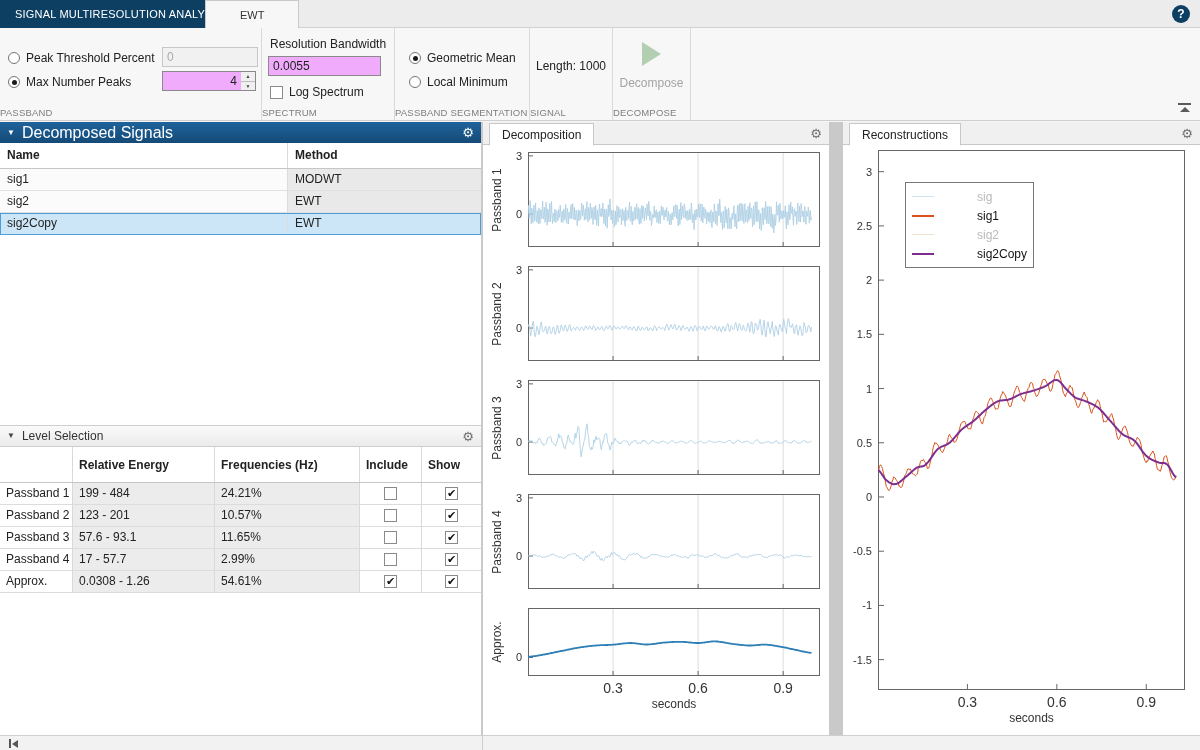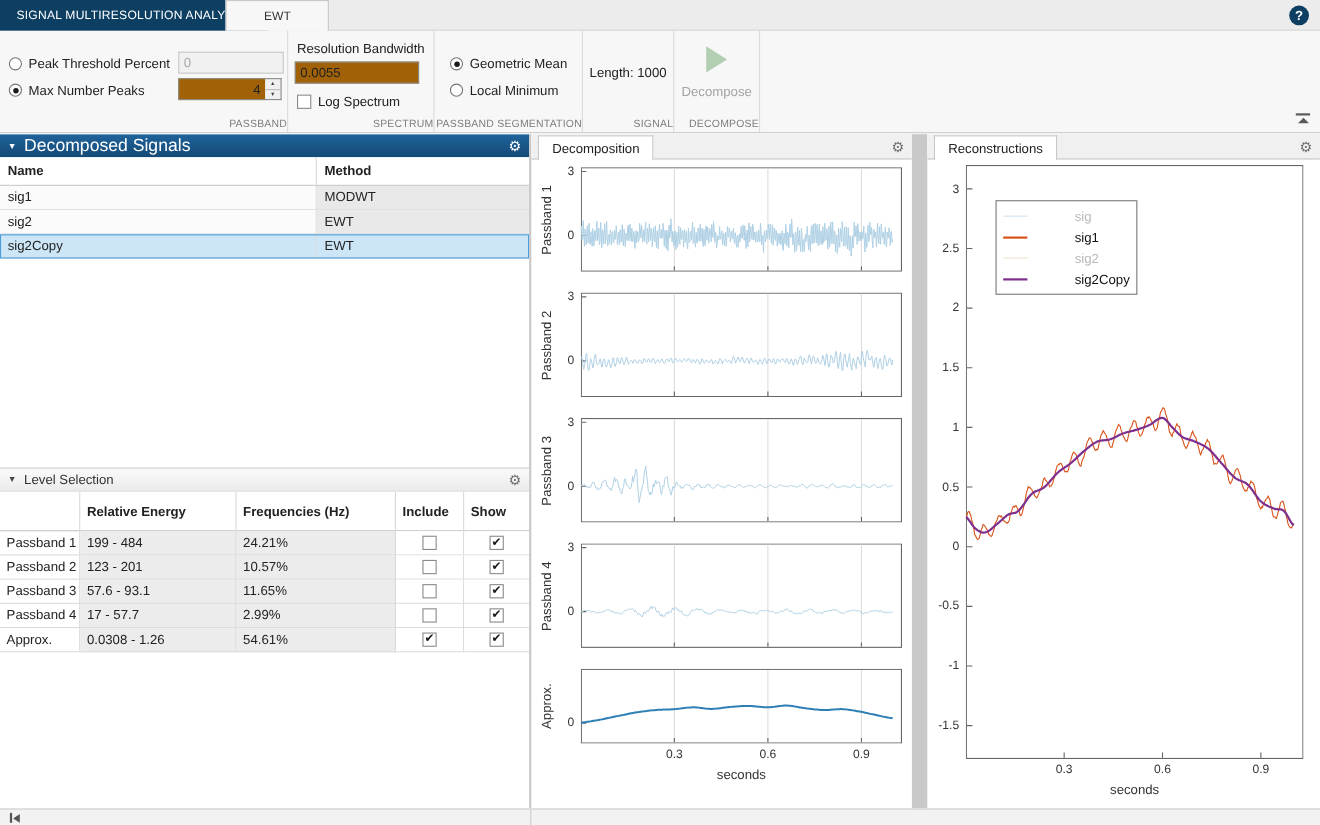--- a/index.html
+++ b/index.html
@@ -8,25 +8,25 @@
 
   
   .tabbar{position:absolute;top:0;left:0;right:0;height:28px;background:#ececec;border-bottom:1px solid #d2d2d2;}
   .app-tab{position:absolute;left:0;top:0;height:28px;background:#0d3f63;color:#fff;font-size:11px;display:flex;align-items:center;padding:0 15px;letter-spacing:.2px;}
   .doc-tab{position:absolute;left:205px;top:0;height:28px;background:#f7f7f7;border:1px solid #c9c9c9;border-bottom:none;display:flex;align-items:center;justify-content:center;font-size:11px;color:#333;padding:0 34px;}
   .help-btn{position:absolute;right:10px;top:5px;width:18px;height:18px;border-radius:50%;background:#0d3f63;color:#fff;font-weight:bold;font-size:12px;display:flex;align-items:center;justify-content:center;cursor:pointer;}
 
   
   .toolstrip{position:absolute;top:28px;left:0;right:0;height:93px;background:#f7f7f7;border-bottom:1px solid #cfcfcf;}
   .ts-sec{position:absolute;top:0;height:92px;border-right:1px solid #dadada;}
-  .ts-label{position:absolute;bottom:2px;left:0;right:0;text-align:right;font-size:9.5px;color:#7d7d7d;letter-spacing:.2px;white-space:nowrap;}
+  .ts-label{position:absolute;bottom:2px;left:0;right:0;text-align:left;font-size:9.5px;color:#7d7d7d;letter-spacing:.2px;white-space:nowrap;}
   .radio{position:absolute;display:flex;align-items:center;gap:6px;color:#222;cursor:pointer;white-space:nowrap;}
   .rb{width:12px;height:12px;border-radius:50%;border:1px solid #757575;background:#fff;position:relative;flex:0 0 auto;}
   .rb.sel::after{content:"";position:absolute;left:2.5px;top:2.5px;width:5px;height:5px;border-radius:50%;background:#1a1a1a;}
-  .ts-input{position:absolute;height:20px;border:1px solid #8a8a8a;background:#a16207;font-size:12px;padding:0 4px;color:#222;}
+  .ts-input{position:absolute;height:20px;border:1px solid #8a8a8a;background:#f0abfc;font-size:12px;padding:0 4px;color:#222;}
   .ts-input.right{text-align:right;}
   .ts-input:disabled{background:#f1f1f1;border-color:#c7c7c7;color:#a9a9a9;}
   .spinner{position:absolute;width:15px;height:20px;border:1px solid #8a8a8a;border-left:none;background:#f0f0f0;display:flex;flex-direction:column;}
   .spinner div{flex:1;display:flex;align-items:center;justify-content:center;font-size:5px;color:#444;border-bottom:1px solid #bdbdbd;cursor:pointer;}
   .spinner div:last-child{border-bottom:none;}
   .cbx-row{position:absolute;display:flex;align-items:center;gap:6px;cursor:pointer;}
   .cbx{width:13px;height:13px;border:1px solid #8a8a8a;background:#fff;display:inline-flex;align-items:center;justify-content:center;font-size:11px;line-height:11px;color:#111;flex:0 0 auto;}
   .decompose-btn{position:absolute;left:0;right:0;top:8px;display:flex;flex-direction:column;align-items:center;gap:10px;cursor:default;}
   .play-tri{width:0;height:0;border-top:12px solid transparent;border-bottom:12px solid transparent;border-left:19px solid #b2cfb2;margin-top:6px;}
   .decompose-btn .dlabel{color:#a3a3a3;font-size:12px;}
@@ -72,21 +72,21 @@
   .lvl-row .data{background:#ececec;}
   .lvl-row .check{display:flex;align-items:center;justify-content:center;padding:0;background:#fff;}
 
   
   .pstrip{position:absolute;top:0;left:0;right:0;height:23px;background:#f0f0f0;border-bottom:1px solid #c8c8c8;}
   .ptab{position:absolute;left:6px;top:1px;height:23px;background:#fff;border:1px solid #c8c8c8;border-bottom:1px solid #fff;display:flex;align-items:center;padding:0 12px;font-size:12px;color:#222;z-index:2;cursor:pointer;}
   .pgear{position:absolute;right:7px;top:4px;font-size:13px;color:#707070;cursor:pointer;}
   .ylab-wrap{position:absolute;display:flex;align-items:center;justify-content:center;overflow:visible;}
   .ylab{transform:rotate(-90deg);white-space:nowrap;font-size:12px;color:#333;}
   .ytick{position:absolute;text-align:right;padding-right:3px;font-size:11px;color:#333;height:14px;line-height:14px;}
-  .xtick{position:absolute;text-align:center;font-size:11px;color:#333;}
+  .xtick{position:absolute;text-align:center;font-size:14px;color:#333;}
   .xlabel{position:absolute;text-align:center;font-size:12px;color:#333;}
   .legend{position:absolute;background:#fff;border:1px solid #777;padding:4px 6px;z-index:3;}
   .lgrow{display:flex;align-items:center;gap:7px;height:19px;}
   .lgline{display:inline-block;width:22px;height:0;border-top:2px solid #000;flex:0 0 auto;}
   .lglabel{font-size:12px;color:#111;white-space:nowrap;margin-left:36px;}
   .lglabel.faded{color:#b9b9b9;}
 
   
   .statusbar{position:absolute;top:735px;left:0;right:0;height:15px;background:#f2f2f2;border-top:1px solid #cfcfcf;}
   .tostart{position:absolute;left:9px;top:3px;display:flex;align-items:center;border-left:2px solid #555;padding-left:1px;height:9px;cursor:pointer;}

